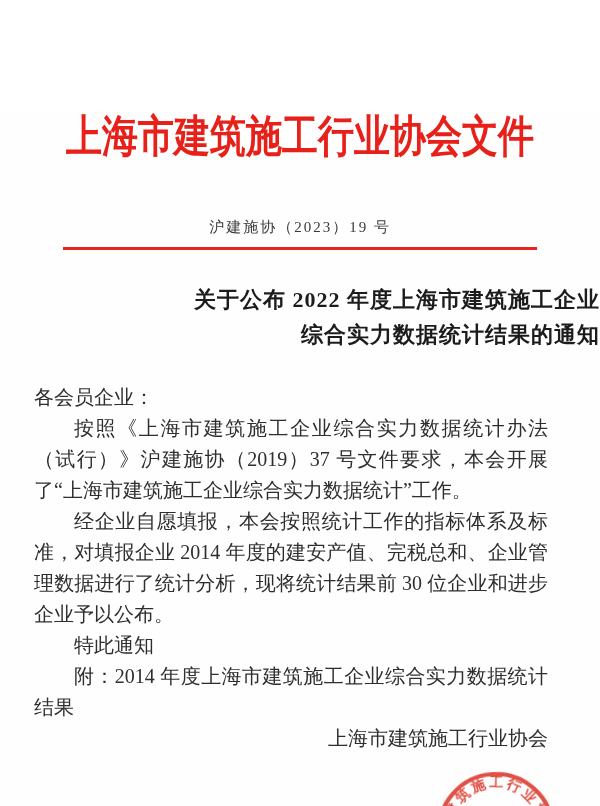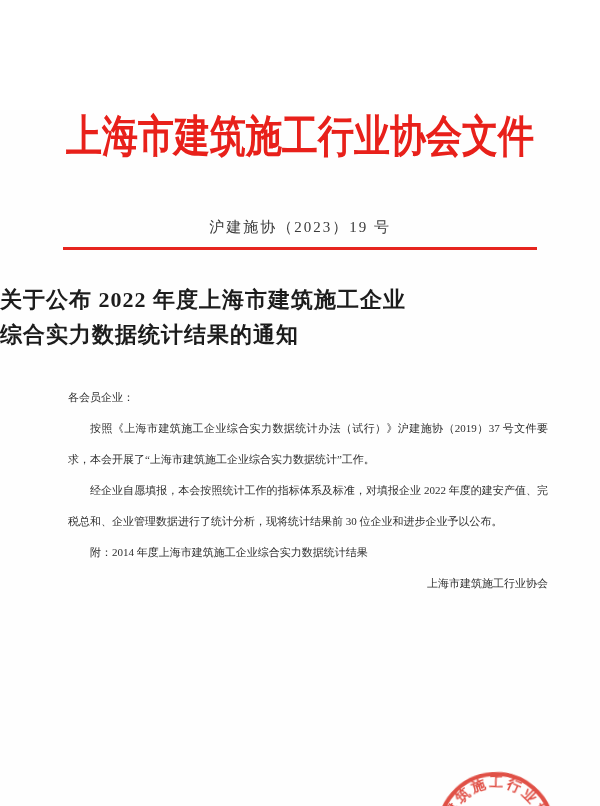--- a/index.html
+++ b/index.html
@@ -36,30 +36,30 @@
     color: #3a3a3a;
   }
   .red-divider {
     margin: 10px 0 0 63px;
     width: 474px;
     height: 3px;
     background: #e6251e;
   }
   .doc-title {
     margin-top: 32px;
-    text-align: left;
+    text-align: right;
     font-size: 22px;
     line-height: 35px;
     font-weight: bold;
     color: #1c1c1c;
     letter-spacing: 1px;
   }
   .body-text {
-    margin: 30px 52px 0 68px;
-    font-size: 11px;
+    margin: 30px 52px 0 34px;
+    font-size: 20px;
     line-height: 31px;
     text-align: justify;
     color: #2e2e2e;
   }
   .body-text p { margin: 0; }
   .salutation { text-indent: 0; }
   .indent { text-indent: 2em; }
   .signature-block { text-align: right; }
   .signature-org { margin-top: 3px; }
   .seal {
@@ -91,21 +91,22 @@
   <div class="red-divider"></div>
 
   <div class="doc-title">
     <div>关于公布 2022 年度上海市建筑施工企业</div>
     <div>综合实力数据统计结果的通知</div>
   </div>
 
   <div class="body-text">
     <p class="salutation">各会员企业：</p>
     <p class="indent">按照《上海市建筑施工企业综合实力数据统计办法（试行）》沪建施协（2019）37 号文件要求，本会开展了“上海市建筑施工企业综合实力数据统计”工作。</p>
-    <p class="indent">经企业自愿填报，本会按照统计工作的指标体系及标准，对填报企业 2022 年度的建安产值、完税总和、企业管理数据进行了统计分析，现将统计结果前 30 位企业和进步企业予以公布。</p>
+    <p class="indent">经企业自愿填报，本会按照统计工作的指标体系及标准，对填报企业 2014 年度的建安产值、完税总和、企业管理数据进行了统计分析，现将统计结果前 30 位企业和进步企业予以公布。</p>
+    <p class="indent">特此通知</p>
     <p class="indent">附：2014 年度上海市建筑施工企业综合实力数据统计结果</p>
     <div class="signature-block">
       <p class="signature-org">上海市建筑施工行业协会</p>
     </div>
   </div>
 
   <svg class="seal" viewBox="0 0 140 140">
     <circle cx="70" cy="70" r="57" fill="none" stroke="#dd372c" stroke-width="4.2"></circle>
     <polygon points="70,50 74.7,63.5 89,63.8 77.6,72.5 81.8,86.2 70,78 58.2,86.2 62.4,72.5 51,63.8 65.3,63.5" fill="#dd372c"></polygon>
     <defs>

